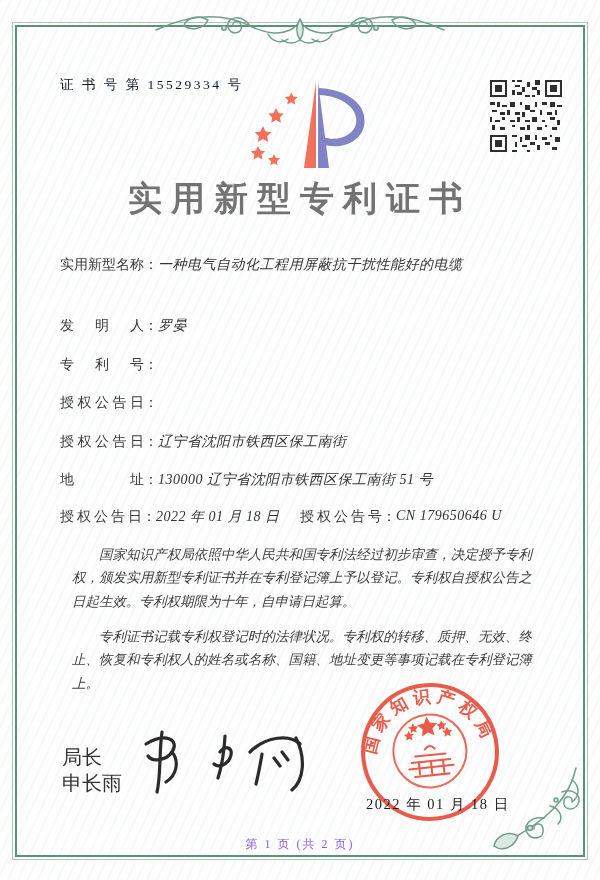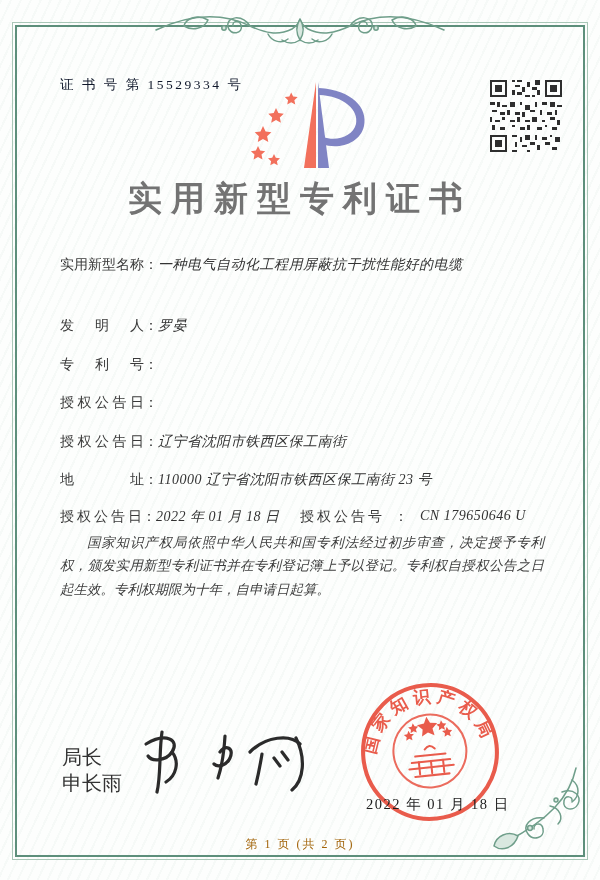--- a/index.html
+++ b/index.html
@@ -31,34 +31,34 @@
     font-size:34px;font-weight:700;letter-spacing:9px;color:#737373;}
 
   .fields{position:absolute;left:60px;top:254px;width:486px;font-size:14px;color:#333;}
   .frow{display:flex;align-items:baseline;margin-bottom:17.5px;line-height:21px;}
   .frow.first{margin-bottom:40px;}
   .flabel{display:inline-block;width:84px;text-align:justify;text-align-last:justify;color:#3a3a3a;flex:0 0 84px;}
   .fcolon{display:inline-block;width:14px;flex:0 0 14px;}
   .fvalue{letter-spacing:.5px;font-style:italic;}
   .grant-row{display:flex;align-items:center;margin-top:6px;}
   .grant-left{display:flex;width:240px;flex:0 0 240px;}
-  .grant-right{display:flex;gap:12px;}
+  .grant-right{display:flex;}
   .flabel.n5{width:82px;flex-basis:82px;}
 
   .paras{position:absolute;left:60px;right:56px;top:531px;font-size:13.5px;line-height:1.73;
     color:#3d3d3d;font-style:italic;text-align:justify;}
-  .paras p{margin:0;text-indent:2em;}
+  .paras p{margin:12px;text-indent:2em;}
 
   .sig-block{position:absolute;left:62px;top:744px;font-size:20px;color:#333;line-height:26px;font-style:normal;}
   .sig-script{position:absolute;left:128px;top:718px;width:195px;height:90px;}
 
   .seal{position:absolute;left:354px;top:676px;width:152px;height:152px;transform:rotate(-6deg);opacity:.93;}
   .seal-date{position:absolute;left:366px;top:795px;font-size:14.5px;letter-spacing:1.5px;color:#1d1d1d;z-index:5;}
 
-  .footer{position:absolute;left:0;right:0;top:836px;text-align:center;font-size:12px;letter-spacing:2px;color:#a16207;}
+  .footer{position:absolute;left:0;right:0;top:836px;text-align:center;font-size:12px;letter-spacing:2px;color:#8b5cf6;}
 </style>
 </head>
 <body>
 
 <div class="sheet">
 
   <div class="frame-outer"></div>
   <div class="frame-inner"></div>
 
   <svg class="ornament-top" viewBox="0 0 300 42">
@@ -203,38 +203,39 @@
         <span class="fcolon">：</span>
     </div>
     <div class="frow">
       <span class="flabel">授权公告日</span>
         <span class="fcolon">：</span>
       <span class="fvalue">辽宁省沈阳市铁西区保工南街</span>
     </div>
     <div class="frow">
       <span class="flabel">地址</span>
         <span class="fcolon">：</span>
-      <span class="fvalue">110000 辽宁省沈阳市铁西区保工南街 23 号</span>
+      <span class="fvalue">130000 辽宁省沈阳市铁西区保工南街 51 号</span>
     </div>
     <div class="grant-row">
       <span class="grant-left">
         <span class="flabel n5">授权公告日</span>
           <span class="fcolon">：</span>
         <span class="fvalue">2022 年 01 月 18 日</span>
       </span>
       <span class="grant-right">
         <span class="flabel n5">授权公告号</span>
           <span class="fcolon">：</span>
         <span class="fvalue">CN 179650646 U</span>
       </span>
     </div>
   </div>
 
   <div class="paras">
     <p>国家知识产权局依照中华人民共和国专利法经过初步审查，决定授予专利权，颁发实用新型专利证书并在专利登记簿上予以登记。专利权自授权公告之日起生效。专利权期限为十年，自申请日起算。</p>
+    <p>专利证书记载专利权登记时的法律状况。专利权的转移、质押、无效、终止、恢复和专利权人的姓名或名称、国籍、地址变更等事项记载在专利登记簿上。</p>
   </div>
 
   <div class="sig-block">
     <div>局长</div>
     <div>申长雨</div>
   </div>
 
   <svg class="sig-script" viewBox="0 0 195 90">
     <g stroke="#2b2b2b" stroke-width="3.2" fill="none" stroke-linecap="round" stroke-linejoin="round">
       <path d="M34,14 C31,34 33,58 29,74"></path>

